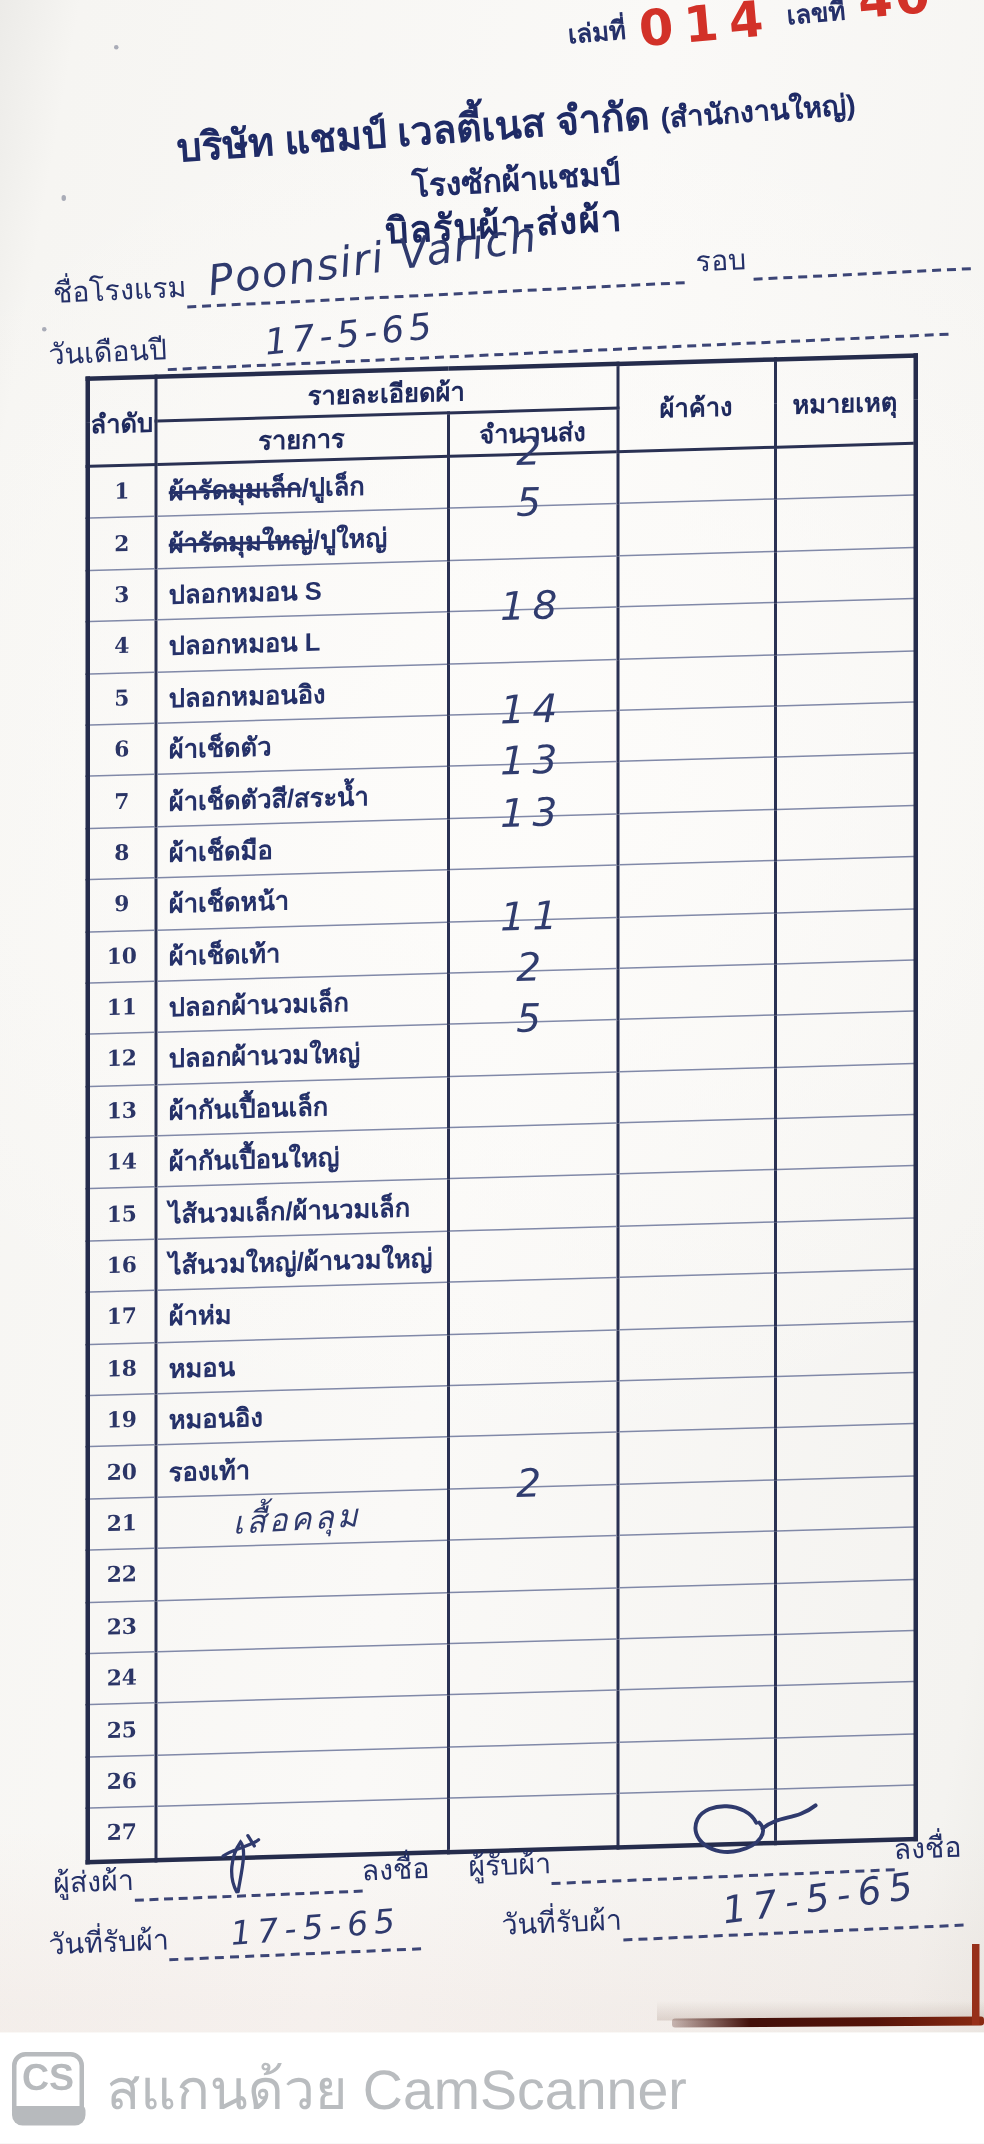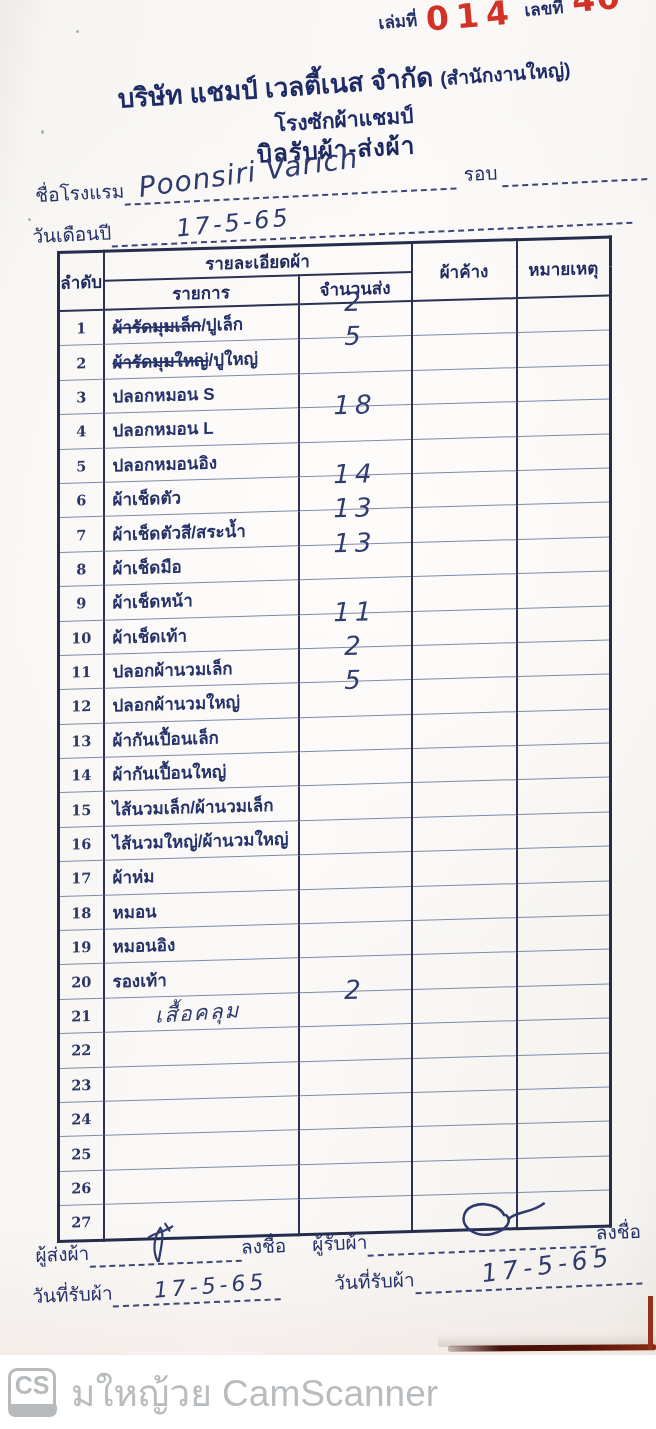--- a/index.html
+++ b/index.html
@@ -444,15 +444,15 @@
 
   <div class="edge-shadow"></div>
   <div class="photo-edge-h"></div>
   <div class="photo-edge-v"></div>
 
   <div class="scanner-bar">
     <div class="cs-logo">
       <span class="cs-letters">CS</span>
       <span class="cs-base"></span>
     </div>
-    <div class="cs-text">มใหญ้วย CamScanner</div>
+    <div class="cs-text">สแกนด้วย CamScanner</div>
   </div>
 </div>
 
 </body></html>

